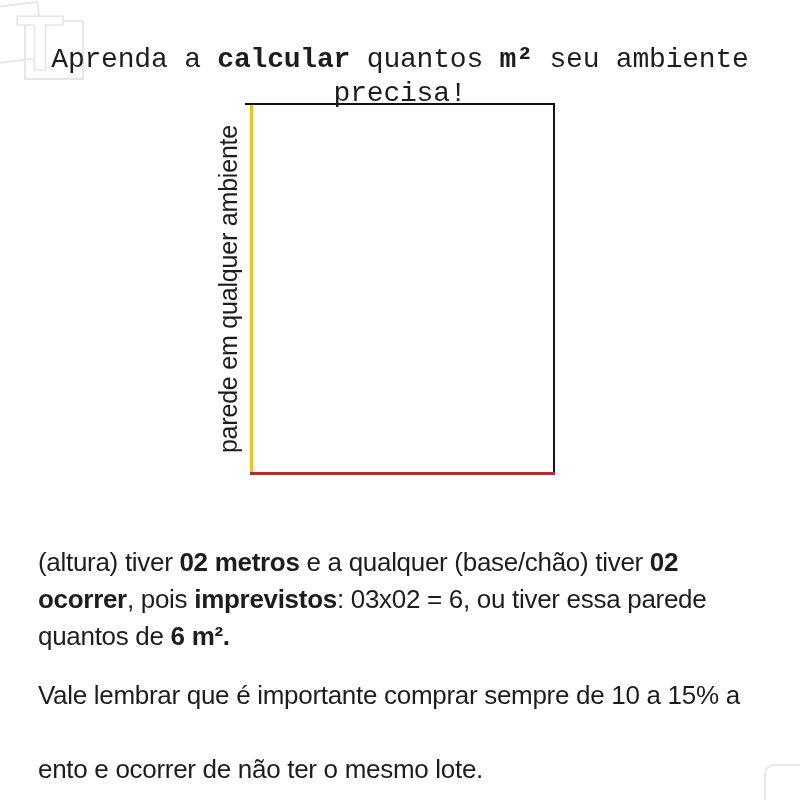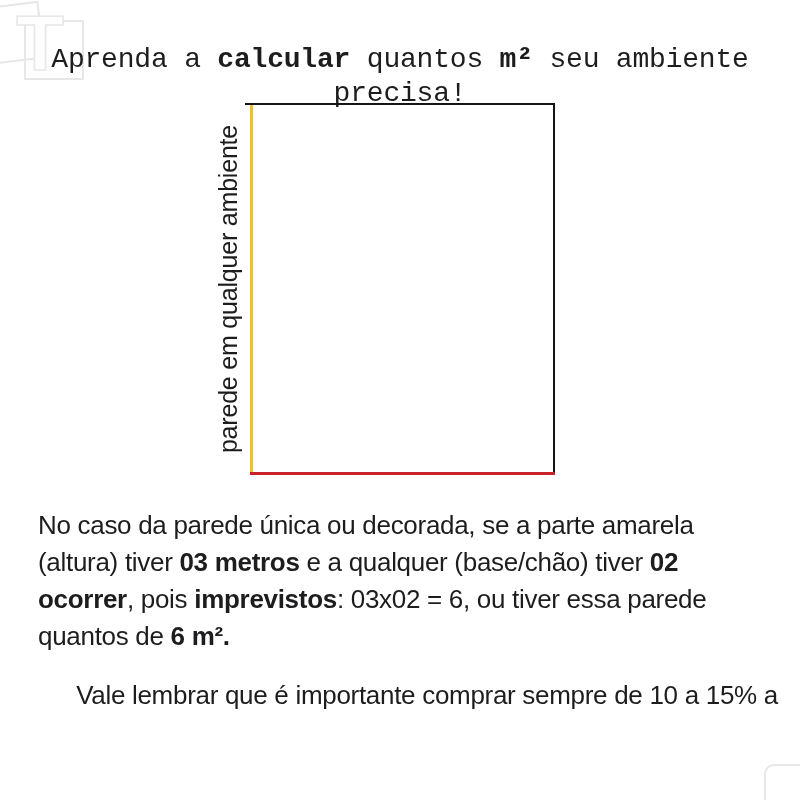--- a/index.html
+++ b/index.html
@@ -55,39 +55,39 @@
   }
   
   .para{
     position:absolute;left:38px;width:740px;
     font-size:26px;line-height:37px;
     letter-spacing:-0.3px;
     color:var(--ink,#1d1d1f);
   }
   .para b{font-weight:700;}
   .para1{top:507px;}
-  .para2{top:677px;text-align:right;}
+  .para2{top:677px;}
 </style>
 </head>
 <body>
 
 <div class="canvas">
 
   <div class="wm-square wm-square1"></div>
   <div class="wm-square wm-square2"></div>
   <svg class="logo-t" viewBox="0 0 64 80">
     <text x="32" y="66" text-anchor="middle">T</text>
   </svg>
 
   <h1 class="title" style="margin:0;font-weight:400;font-family:Liberation Mono, monospace;"><span>Aprenda a </span><b>calcular</b><span> quantos </span><b>m²</b><span> seu ambiente precisa!</span></h1>
 
   <div class="wall-top"></div>
   <div class="wall-right"></div>
   <div class="wall-left"></div>
   <div class="wall-bottom"></div>
   <div class="wall-label">parede em qualquer ambiente</div>
 
-  <p class="para para1" style="margin:0;"><span>No caso da parede única ou decorada, se a parte amarela</span><br><span>(altura) tiver </span><b>03 metros</b><span> e a qualquer (base/chão) tiver </span><b>02</b><br><b>ocorrer</b><span>, pois </span><b>imprevistos</b><span>: 03x02 = 6, ou tiver essa parede</span><br><span>quantos de </span><b>6 m².</b></p>
-  <p class="para para2" style="margin:0;"><span>Vale lembrar que é importante comprar sempre de 10 a 15% a</span><br><br></p>
+  <p class="para para1" style="margin:0;"><br><span>(altura) tiver </span><b>02 metros</b><span> e a qualquer (base/chão) tiver </span><b>02</b><br><b>ocorrer</b><span>, pois </span><b>imprevistos</b><span>: 03x02 = 6, ou tiver essa parede</span><br><span>quantos de </span><b>6 m².</b></p>
+  <p class="para para2" style="margin:0;"><span>Vale lembrar que é importante comprar sempre de 10 a 15% a</span><br><br><span>ento e ocorrer de não ter o mesmo lote.</span></p>
 
   <div class="wm-corner"></div>
 
 </div>
 
 </body></html>

